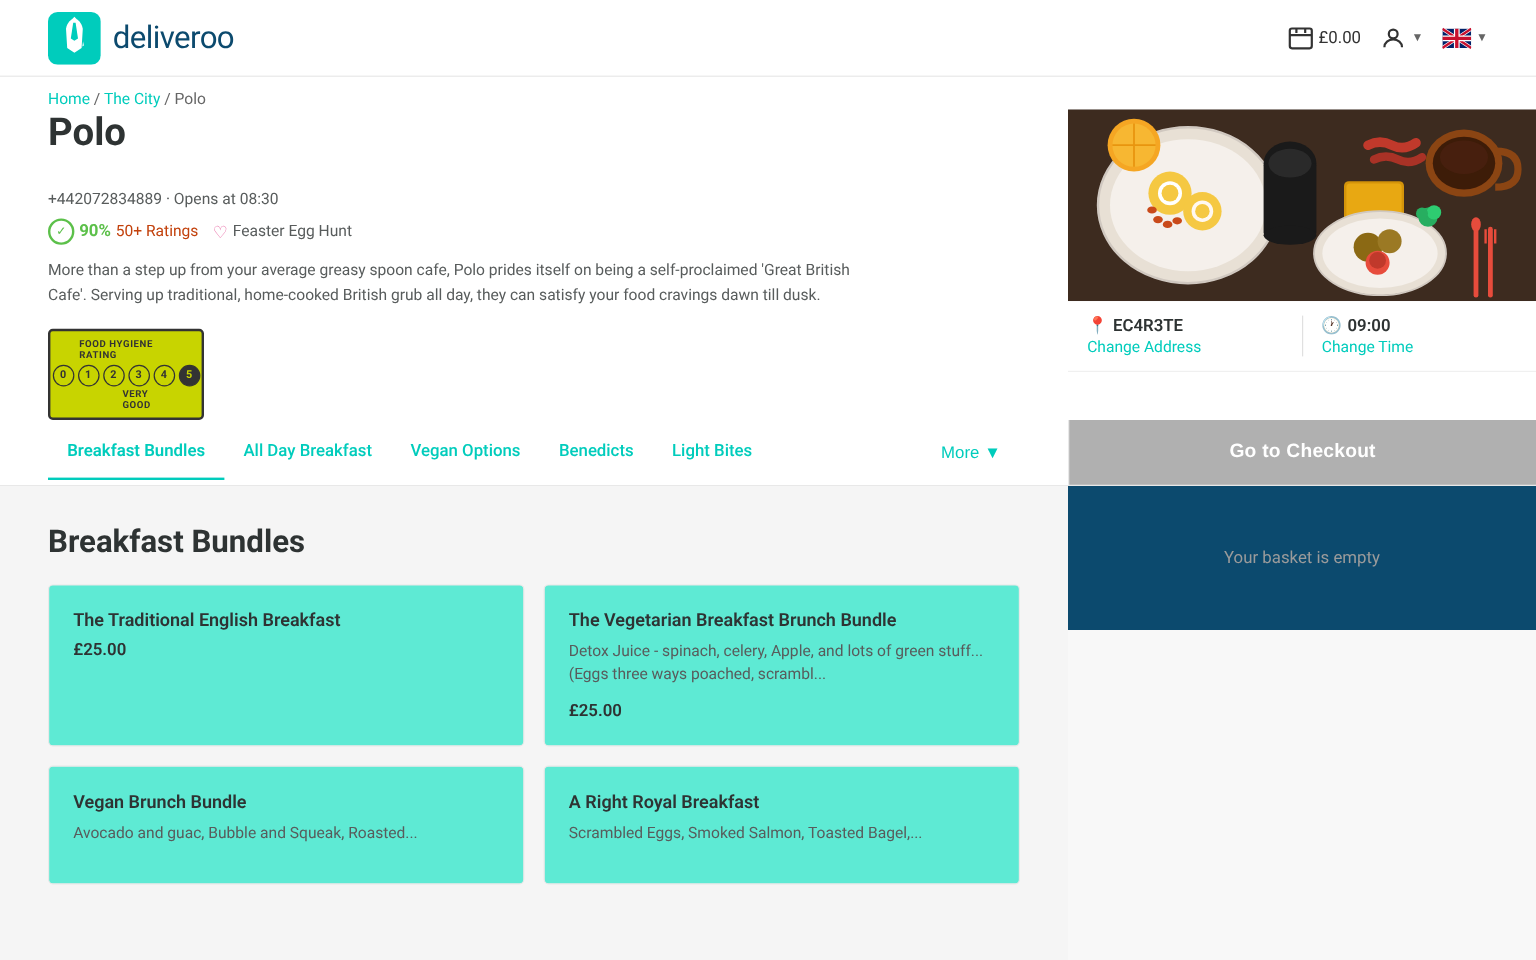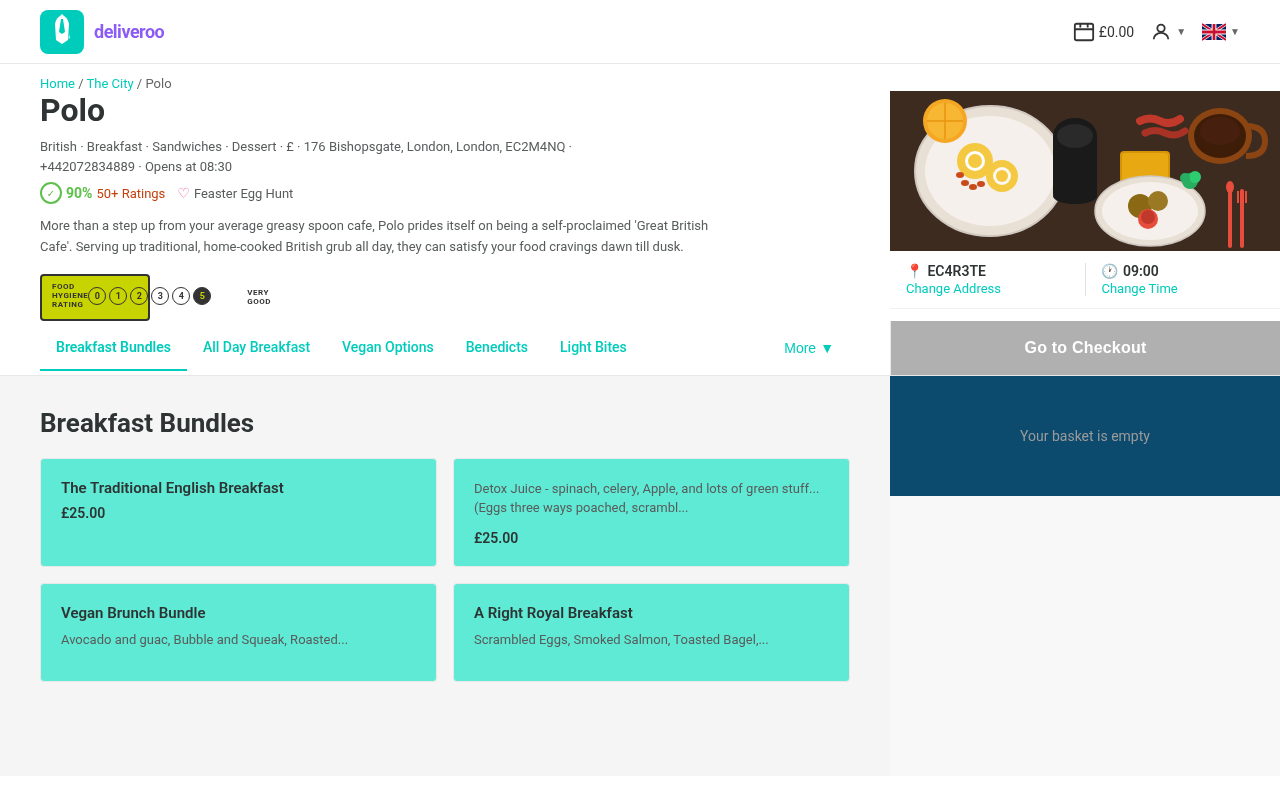--- a/index.html
+++ b/index.html
@@ -18,23 +18,23 @@
     .logo-area {
       display: flex;
       align-items: center;
       gap: 10px;
     }
     .logo-icon {
       width: 44px;
       height: 44px;
     }
     .logo-text {
-      font-size: 18px;
-      font-weight: 700;
-      color: #8b5cf6;
+      font-size: 26px;
+      font-weight: 400;
+      color: #0c4a6e;
       letter-spacing: -0.5px;
     }
     .header-right {
       display: flex;
       align-items: center;
       gap: 16px;
     }
     .cart-area {
       display: flex;
       align-items: center;
@@ -130,23 +130,24 @@
       font-size: 13px;
       color: #585c5c;
       line-height: 1.6;
       max-width: 680px;
       margin-bottom: 16px;
     }
     .hygiene-badge {
       background: #c8d400;
       border: 2px solid #333;
       border-radius: 4px;
-      width: 110px;
-      padding: 6px 10px;
-      display: flex;
+      width: 130px;
+      padding: 6px 24px;
+      display: flex;
+      flex-direction: column;
       align-items: center;
     }
     .hygiene-title {
       font-size: 8px;
       font-weight: 700;
       color: #333;
       letter-spacing: 0.5px;
       text-transform: uppercase;
       margin-bottom: 4px;
     }
@@ -396,21 +397,21 @@
   <a href="#">The City</a>
   <span> / </span>
   <span>Polo</span>
 </div>
 
 <div style="display:flex; padding: 0 40px; gap: 24px; max-width:1280px; padding-right: 0;">
 
   <div class="restaurant-info">
     <h1 class="restaurant-name">Polo</h1>
     <div class="restaurant-meta">
-      <span>British · Breakfast · Sandwiches · Dessert · £ · 176 Bishopsgate, London, London, EC2M4NQ ·</span><br>
+      <br>
       <span>+442072834889 · Opens at 08:30</span>
     </div>
     <div class="restaurant-ratings">
       <div class="rating-badge">
         <div class="rating-circle">✓</div>
         <span class="rating-pct">90%</span>
         <span class="rating-count">50+ Ratings</span>
       </div>
       <div class="promo-badge">
         <span class="promo-icon">♡</span>
@@ -544,20 +545,21 @@
   <div class="menu-content">
     <h2 class="section-title">Breakfast Bundles</h2>
     <div class="cards-grid">
 
       <div class="menu-card">
         <div class="menu-card-title">The Traditional English Breakfast</div>
         <div class="menu-card-price">£25.00</div>
       </div>
 
       <div class="menu-card">
+        <div class="menu-card-title">The Vegetarian Breakfast Brunch Bundle</div>
         <div class="menu-card-desc">Detox Juice - spinach, celery, Apple, and lots of green stuff... (Eggs three ways poached, scrambl...</div>
         <div class="menu-card-price">£25.00</div>
       </div>
 
       <div class="menu-card">
         <div class="menu-card-title">Vegan Brunch Bundle</div>
         <div class="menu-card-desc">Avocado and guac, Bubble and Squeak, Roasted...</div>
         <div class="menu-card-price"></div>
       </div>
 

